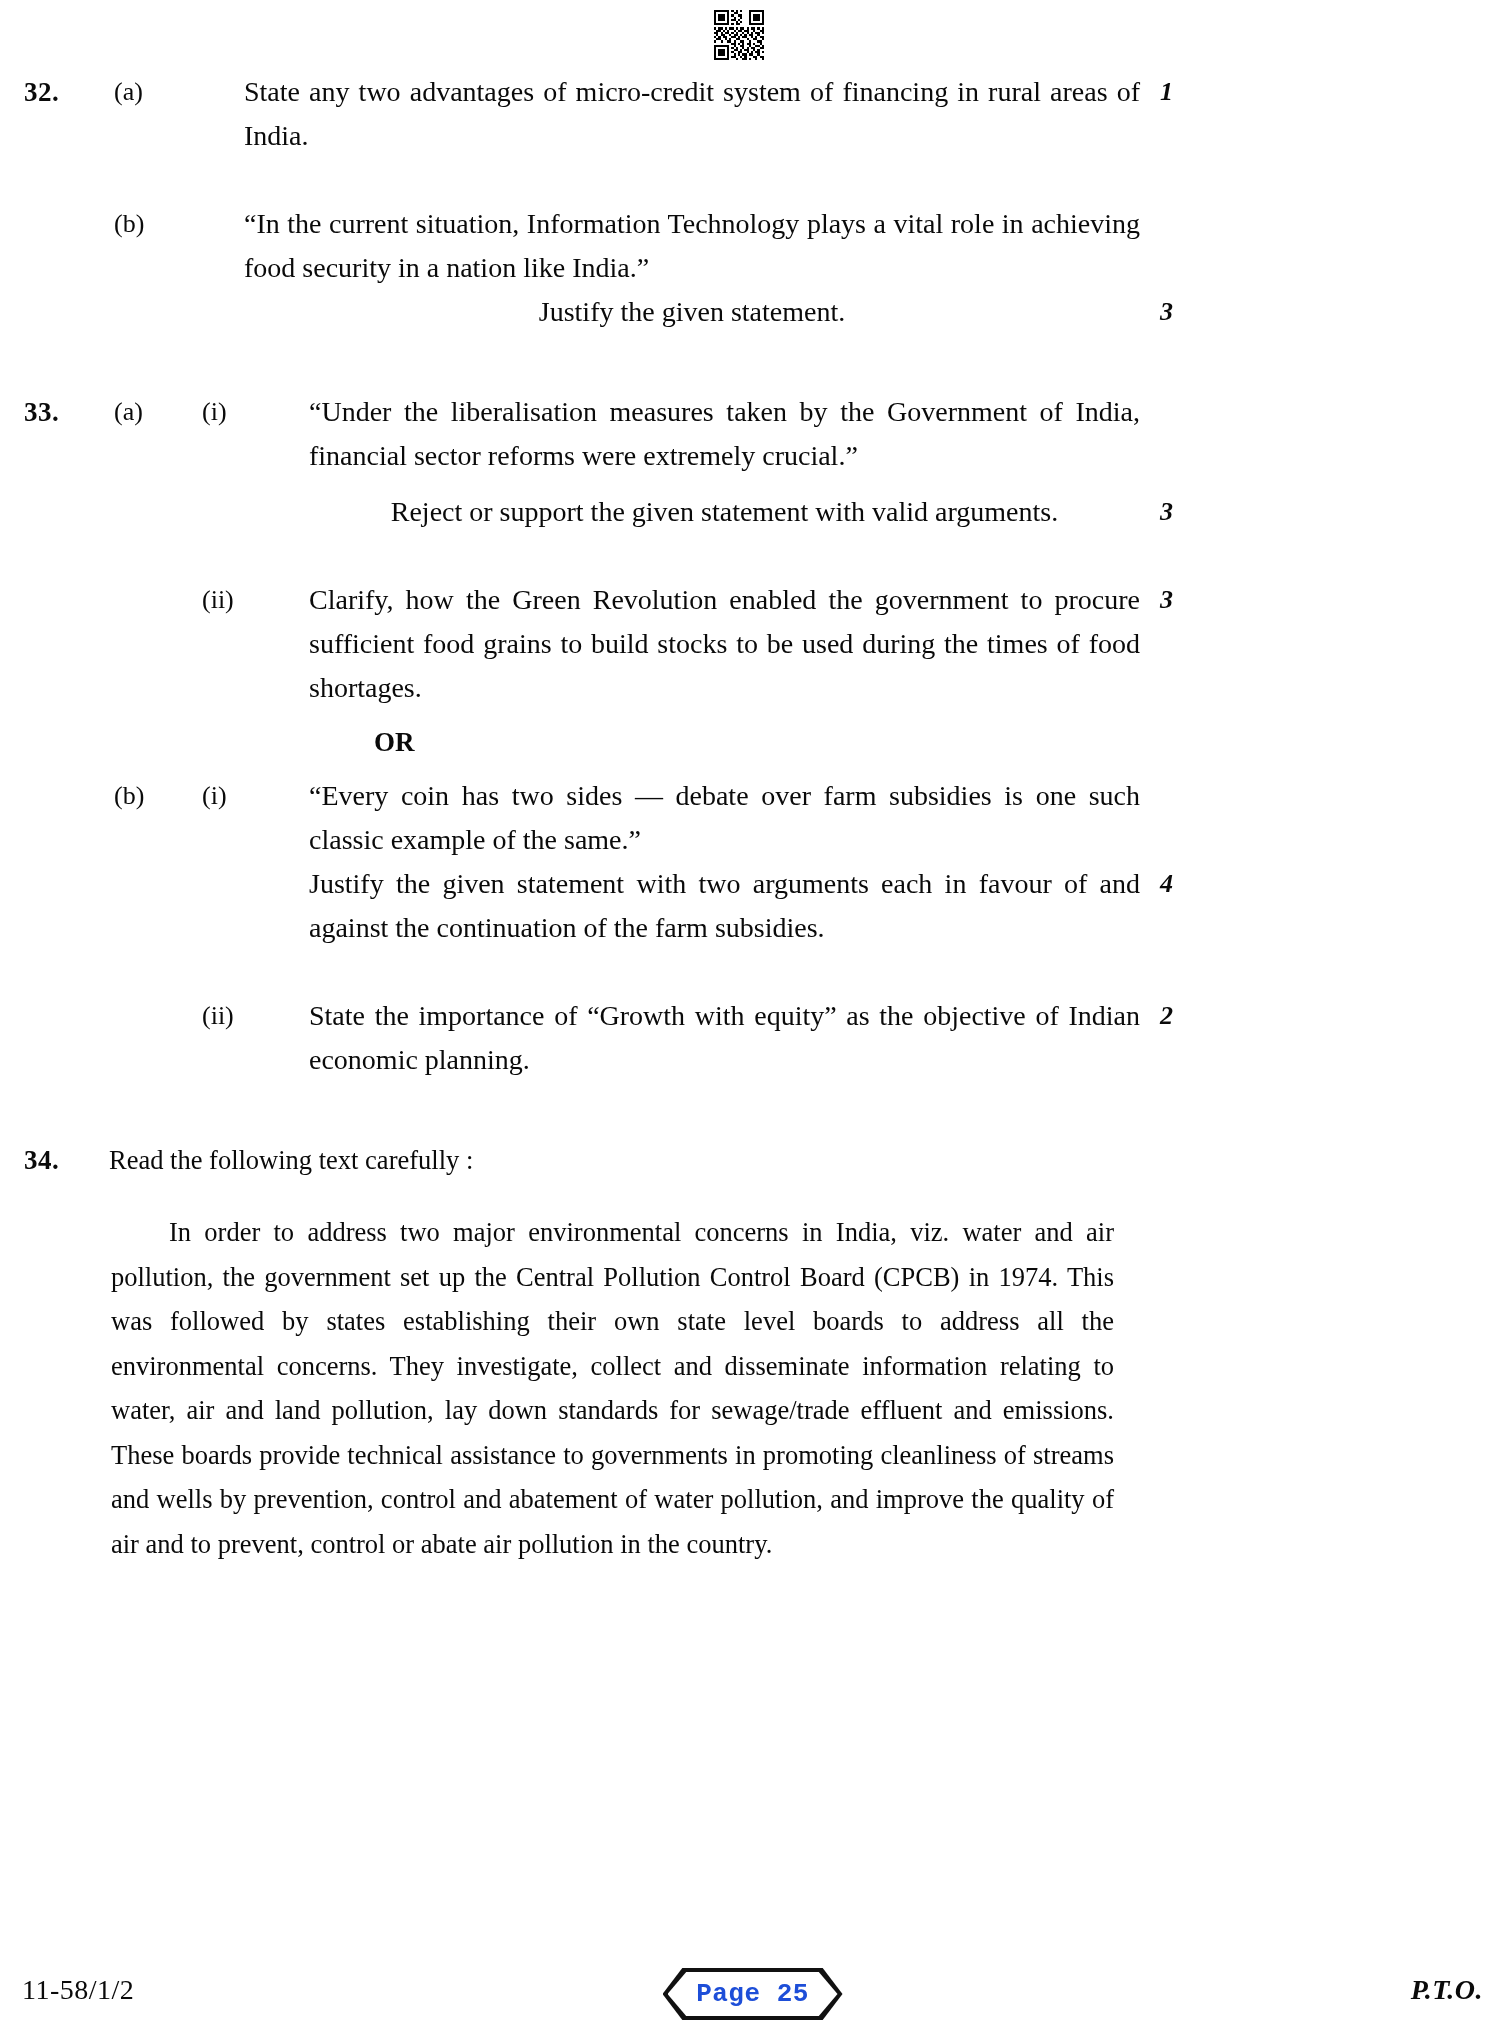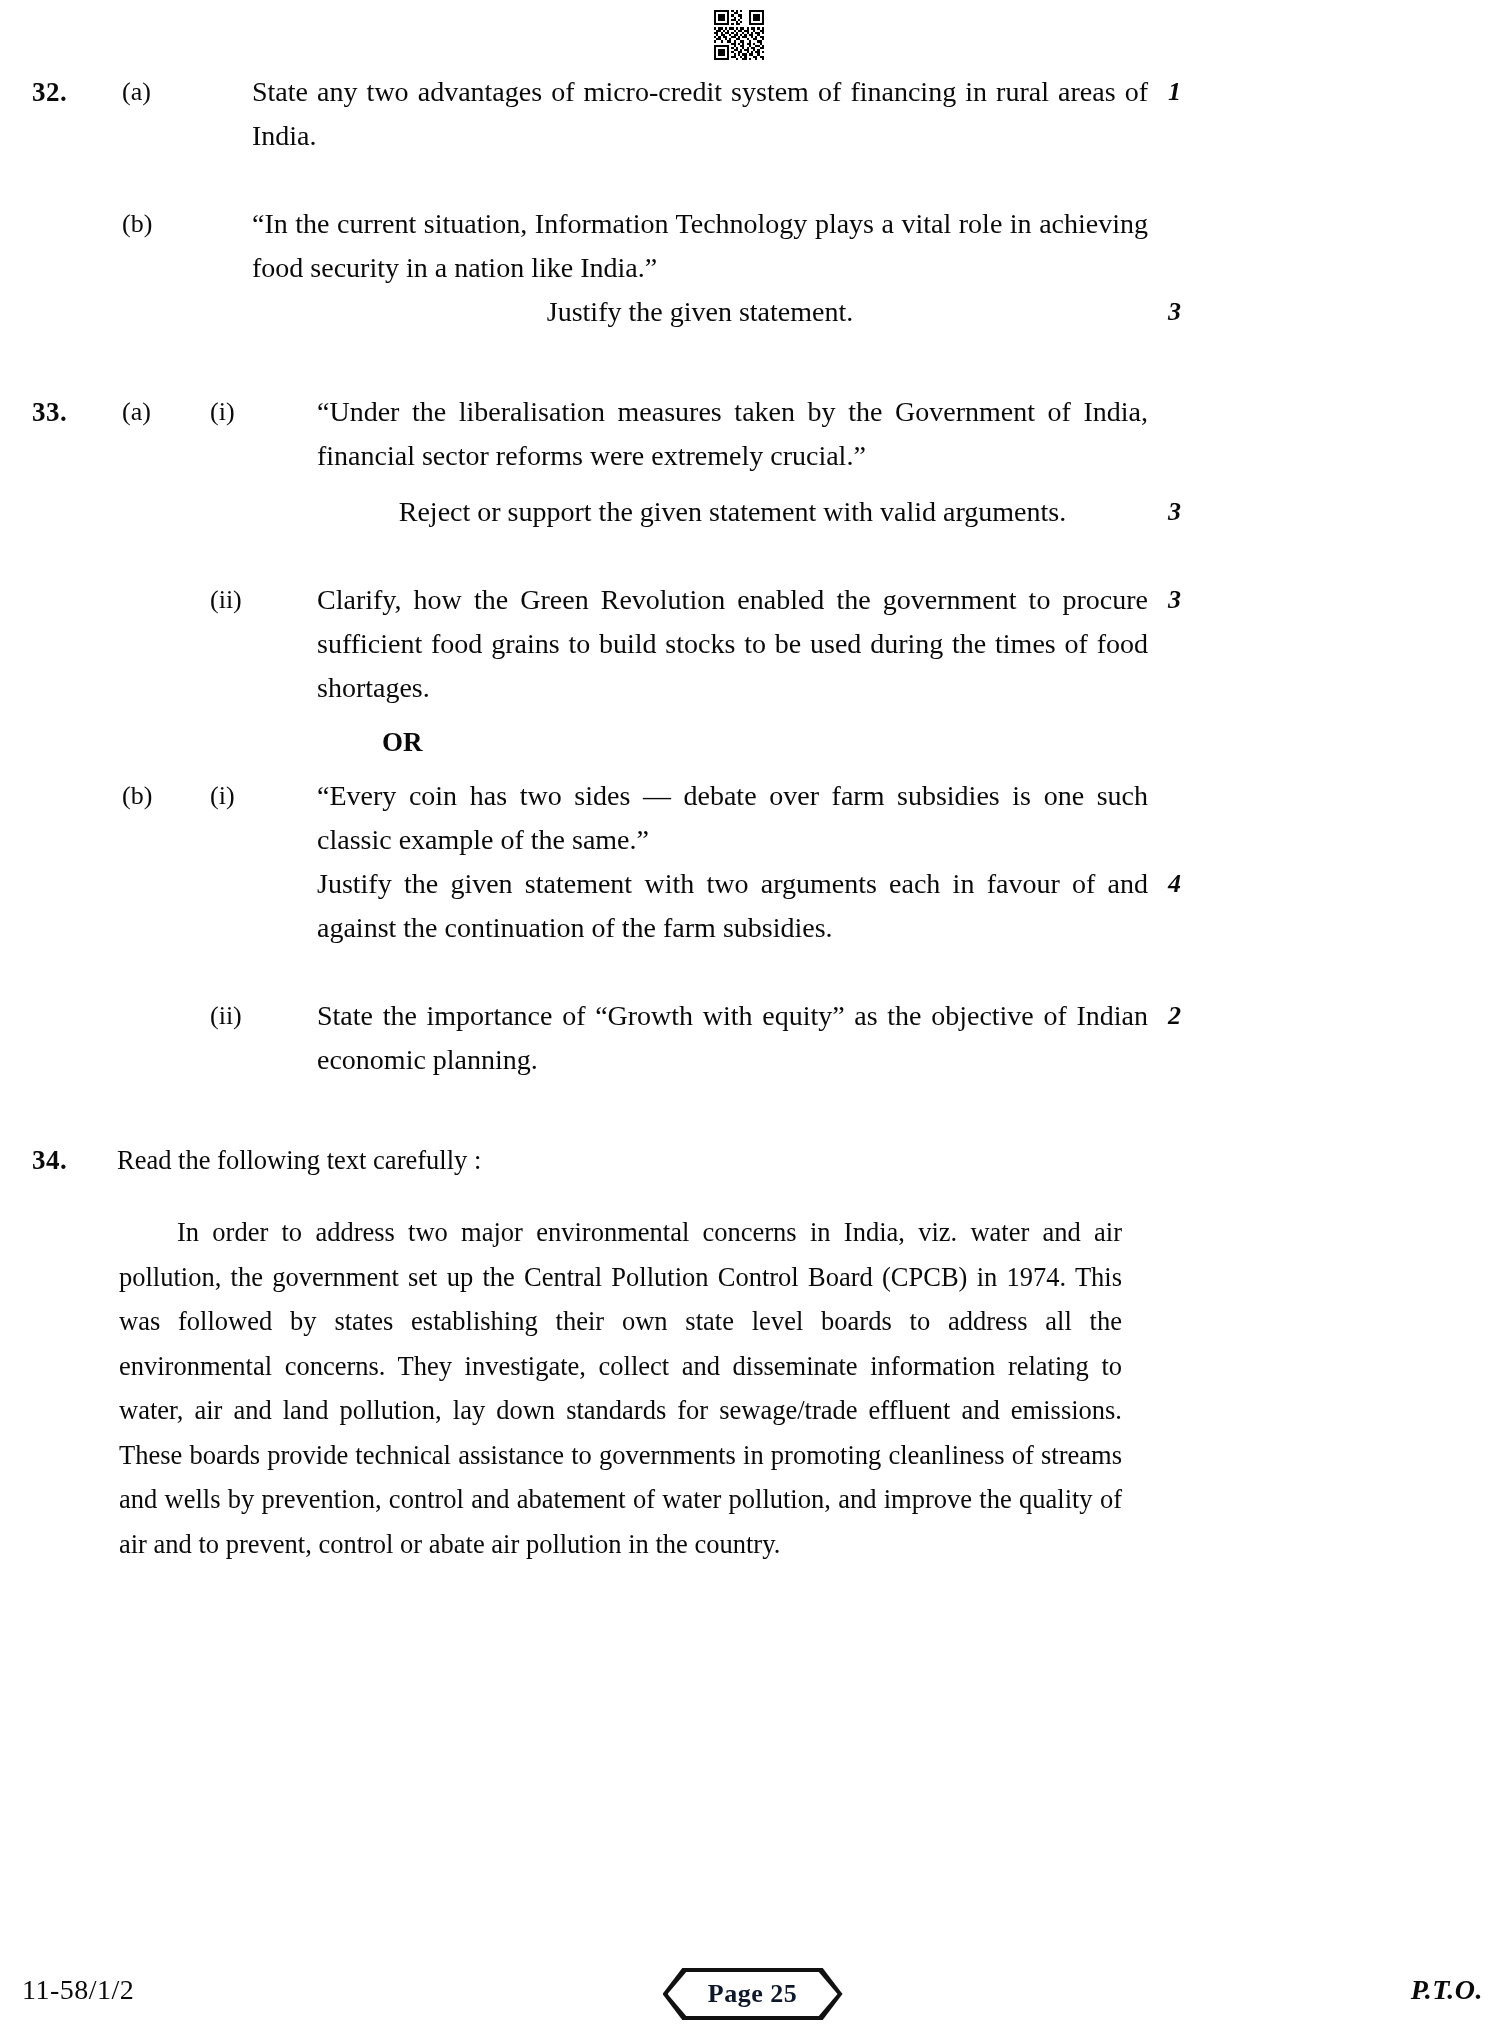--- a/index.html
+++ b/index.html
@@ -22,21 +22,21 @@
     left: 709px;
     top: 8px;
     width: 60px;
     height: 54px;
   }
   .qr-wrap svg { display: block; }
 
   
   .page {
     position: absolute;
-    left: 12px;
+    left: 4px;
     top: 70px;
     width: 1232px;
   }
 
   
   .qrow {
     display: grid;
     grid-template-columns: 110px 88px 107px 1fr 90px;
     align-items: start;
   }
@@ -141,25 +141,25 @@
     clip-path: polygon(0% 50%, 11% 0%, 89% 0%, 100% 50%, 89% 100%, 11% 100%);
   }
   .pagebadge .hexin {
     position: absolute;
     inset: 4px 5px;
     background: #fff;
     clip-path: polygon(0% 50%, 11% 0%, 89% 0%, 100% 50%, 89% 100%, 11% 100%);
   }
   .pagebadge .ptxt {
     position: relative;
-    font-family: Liberation Serif, serif;
+    font-family: Liberation Mono, monospace;
     font-weight: bold;
     font-size: 26px;
     letter-spacing: .5px;
-    color: #0f172a;
+    color: #1d4ed8;
   }
 </style>
 </head>
 <body>
 
 <div class="qr-wrap">
   <svg width="60" height="54" viewBox="0 0 25 25" shape-rendering="crispEdges">
     <rect width="25" height="25" fill="#fff"></rect>
     <g fill="#000">
 

